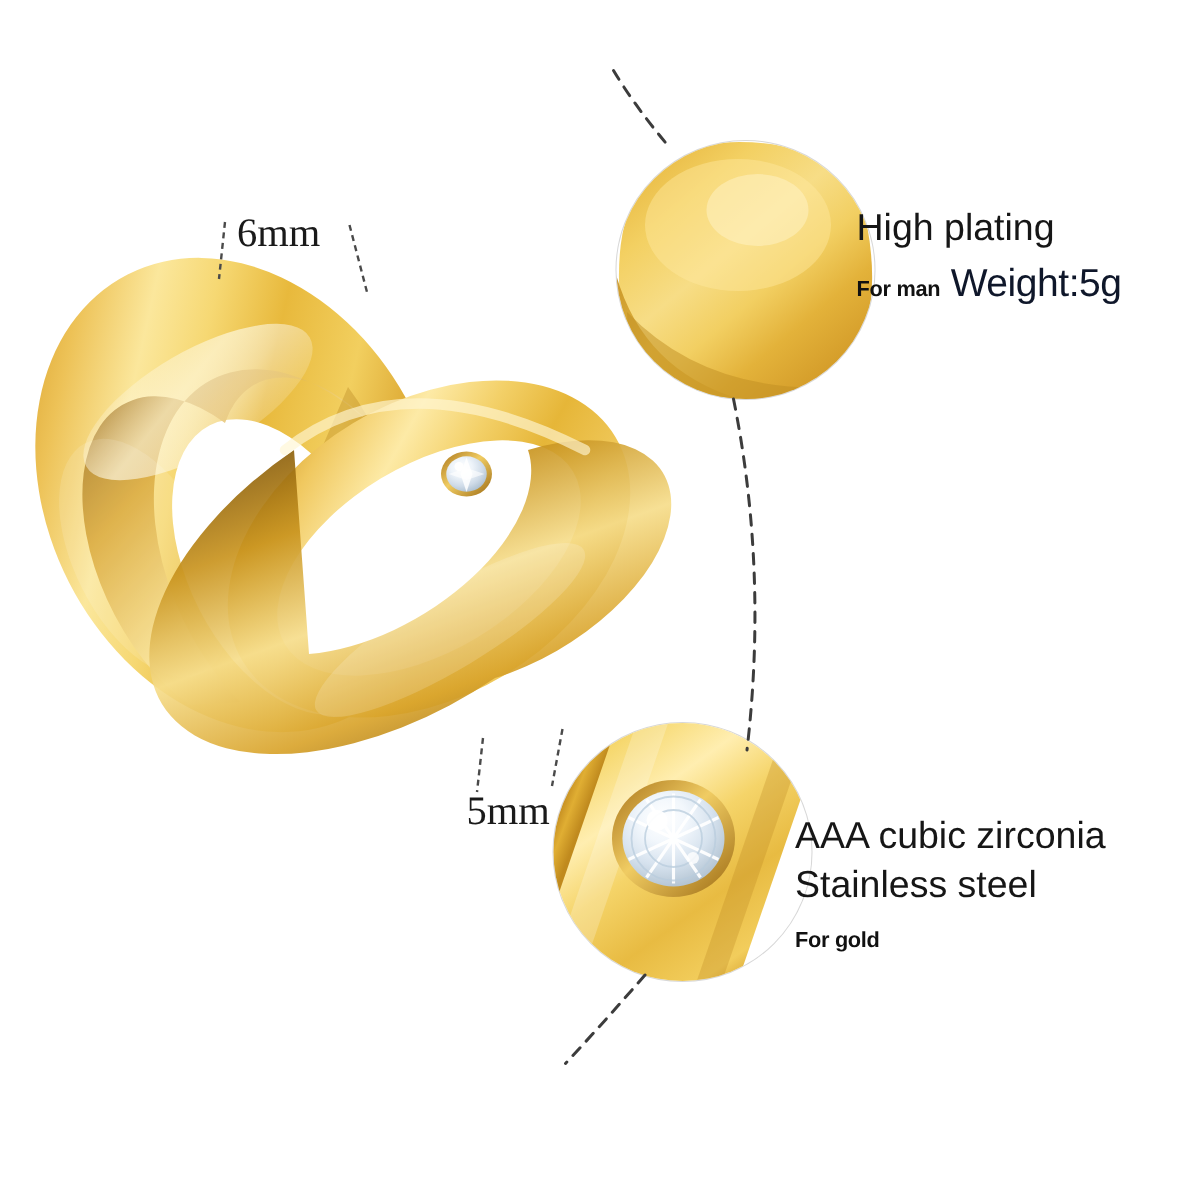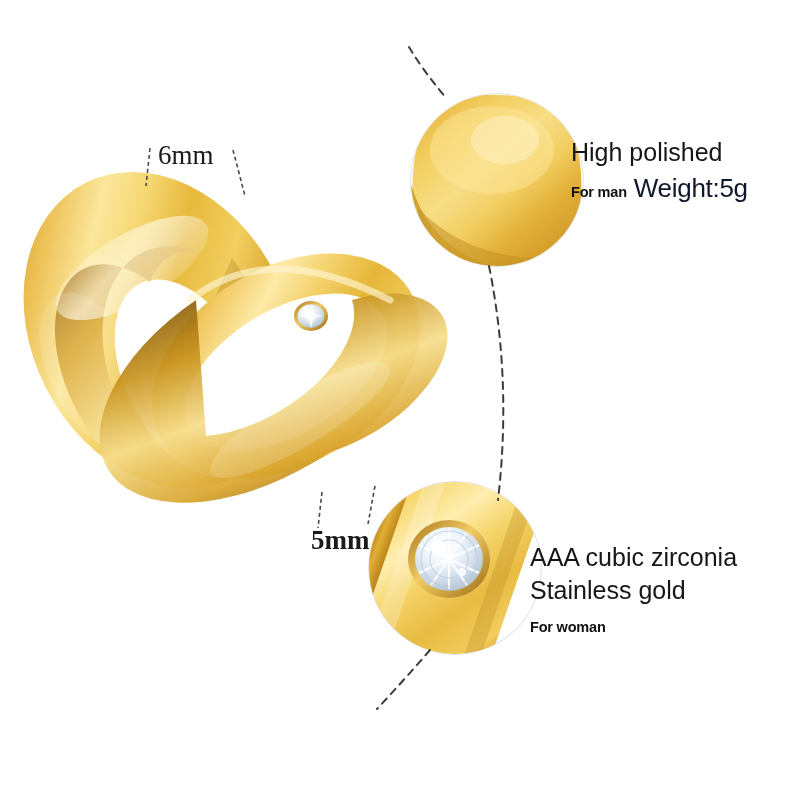--- a/index.html
+++ b/index.html
@@ -39,21 +39,21 @@
 
   .dim-label {
     position: absolute;
     font-family: "Liberation Serif", serif;
     font-size: 27px;
     color: #1a1a1a;
     letter-spacing: 0px;
     white-space: nowrap;
   }
   #dim-6mm { left: 158px; top: 140px; }
-  #dim-5mm { left: 311px; top: 525px; font-weight: bold; }
+  #dim-5mm { left: 311px; top: 525px; }
 
   .spec-block {
     position: absolute;
     white-space: nowrap;
     color: #161616;
   }
   .spec-line {
     font-size: 25px;
     line-height: 33px;
     color: #161616;
@@ -305,29 +305,29 @@
     </g>
   </svg>
 
   <div class="txt-layer">
 
     <div class="dim-label" id="dim-6mm">6mm</div>
 
     <div class="dim-label" id="dim-5mm">5mm</div>
 
     <div class="spec-block" id="spec-man">
-      <div class="spec-line">High polished</div>
+      <div class="spec-line">High plating</div>
       <div class="weight-row">
         <span class="for-who">For man</span>
         <span class="weight-val">Weight:5g</span>
       </div>
     </div>
 
     <div class="spec-block" id="spec-woman">
       <div class="spec-line">AAA cubic zirconia</div>
-      <div class="spec-line">Stainless gold</div>
+      <div class="spec-line">Stainless steel</div>
       <div class="weight-row">
-        <span class="for-who">For woman</span>
+        <span class="for-who">For gold</span>
       </div>
     </div>
 
   </div>
 </div>
 
 </body></html>

